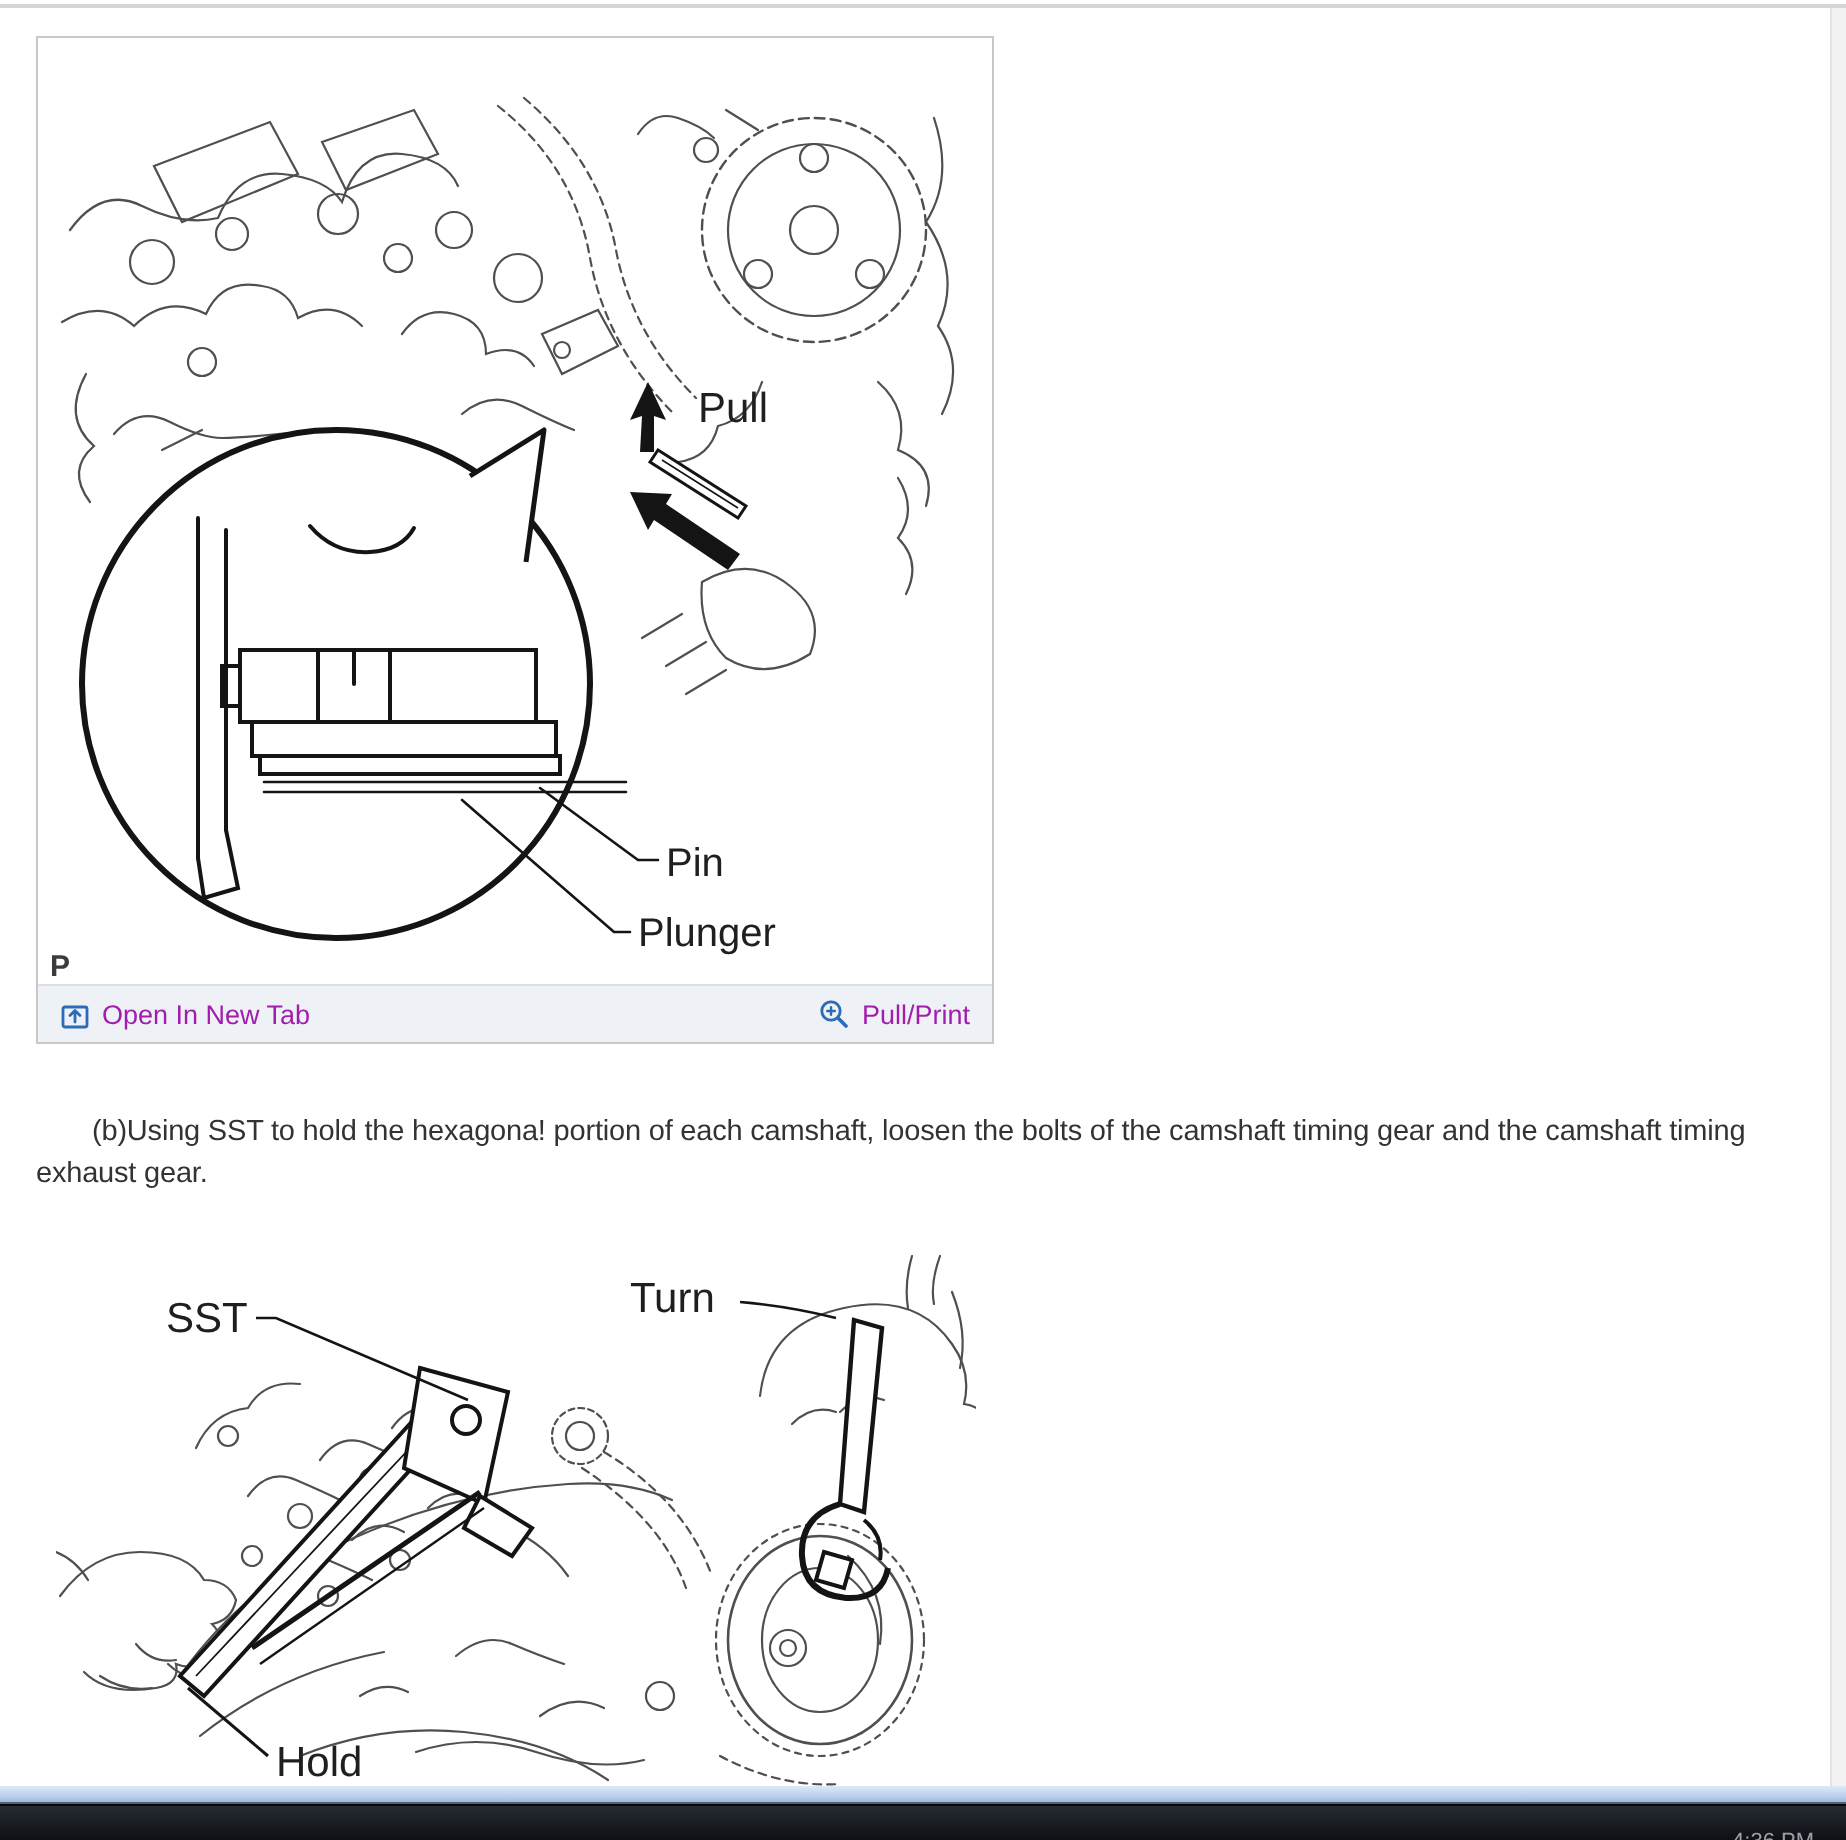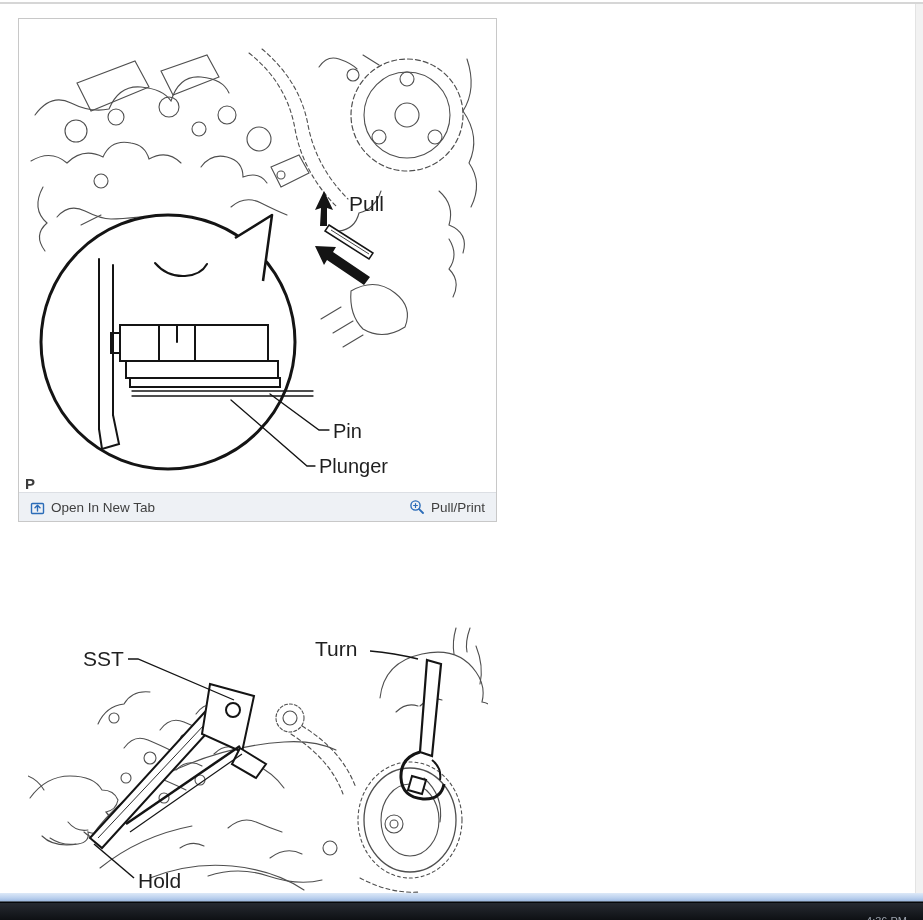--- a/index.html
+++ b/index.html
@@ -27,21 +27,21 @@
     font-size:15px; font-weight:bold; color:#3c3c3c;
   }
   .panel-footer {
     position:absolute; left:0; right:0; bottom:0; height:29px;
     background:#eef1f5; border-top:1px solid #dcdfe4;
     display:flex; align-items:center; justify-content:space-between;
     padding:0 11px;
   }
   .panel-link {
     display:flex; align-items:center; gap:6px;
-    color:#404040; font-size:13.5px; text-decoration:none; cursor:pointer;
+    color:#a21caf; font-size:13.5px; text-decoration:none; cursor:pointer;
   }
   .panel-link svg { display:block; }
   .instruction {
     position:absolute; left:18px; top:556px; width:886px;
     font-size:14.5px; line-height:21px; color:#333333;
     text-indent:28px; letter-spacing:-0.1px;
   }
   .fig2-wrap { position:absolute; left:28px; top:626px; width:460px; height:268px; overflow:hidden; }
   .window-edge {
     position:absolute; left:0; right:0; bottom:18px; height:9px;
@@ -150,20 +150,21 @@
         <svg width="16" height="16" viewBox="0 0 16 16">
           <circle cx="6.5" cy="6.5" r="4.6" fill="none" stroke="#2b6cb8" stroke-width="1.4"></circle>
           <path d="M10.1,10.1 L14,14" stroke="#2b6cb8" stroke-width="1.8" stroke-linecap="round"></path>
           <path d="M6.5,4.6 V8.4 M4.6,6.5 H8.4" stroke="#2b6cb8" stroke-width="1.2" stroke-linecap="round"></path>
         </svg>
         <span>Pull/Print</span>
       </a>
     </div>
   </div>
 
+  <p class="instruction">(b)Using SST to hold the hexagona! portion of each camshaft, loosen the bolts of the camshaft timing gear and the camshaft timing exhaust gear.</p>
 
   <div class="fig2-wrap">
     <svg width="460" height="300" viewBox="0 0 460 300">
       <g stroke="#4f4f4f" fill="none" stroke-width="1.1" stroke-linecap="round">
         <path d="M2,172 q16,-22 40,-22 q24,0 32,14 q12,0 16,10 q-2,10 -12,12 q8,8 0,16 q-8,8 -18,4 q2,10 -10,12 q-24,4 -36,-8"></path>
         <path d="M22,212 q12,8 26,6 M40,196 q8,10 20,8 M56,206 q8,8 18,6 M0,150 q10,4 16,14"></path>
         <path d="M96,122 q10,-14 24,-8 t22,10 M132,104 q10,-14 24,-8 t22,10 M168,88 q10,-14 24,-8 t22,10"></path>
         <path d="M112,162 q10,-14 24,-8 t22,10 M148,144 q12,-12 26,-4 M186,128 q12,-12 26,-4"></path>
         <circle cx="122" cy="132" r="6"></circle>
           <circle cx="158" cy="114" r="6"></circle>

